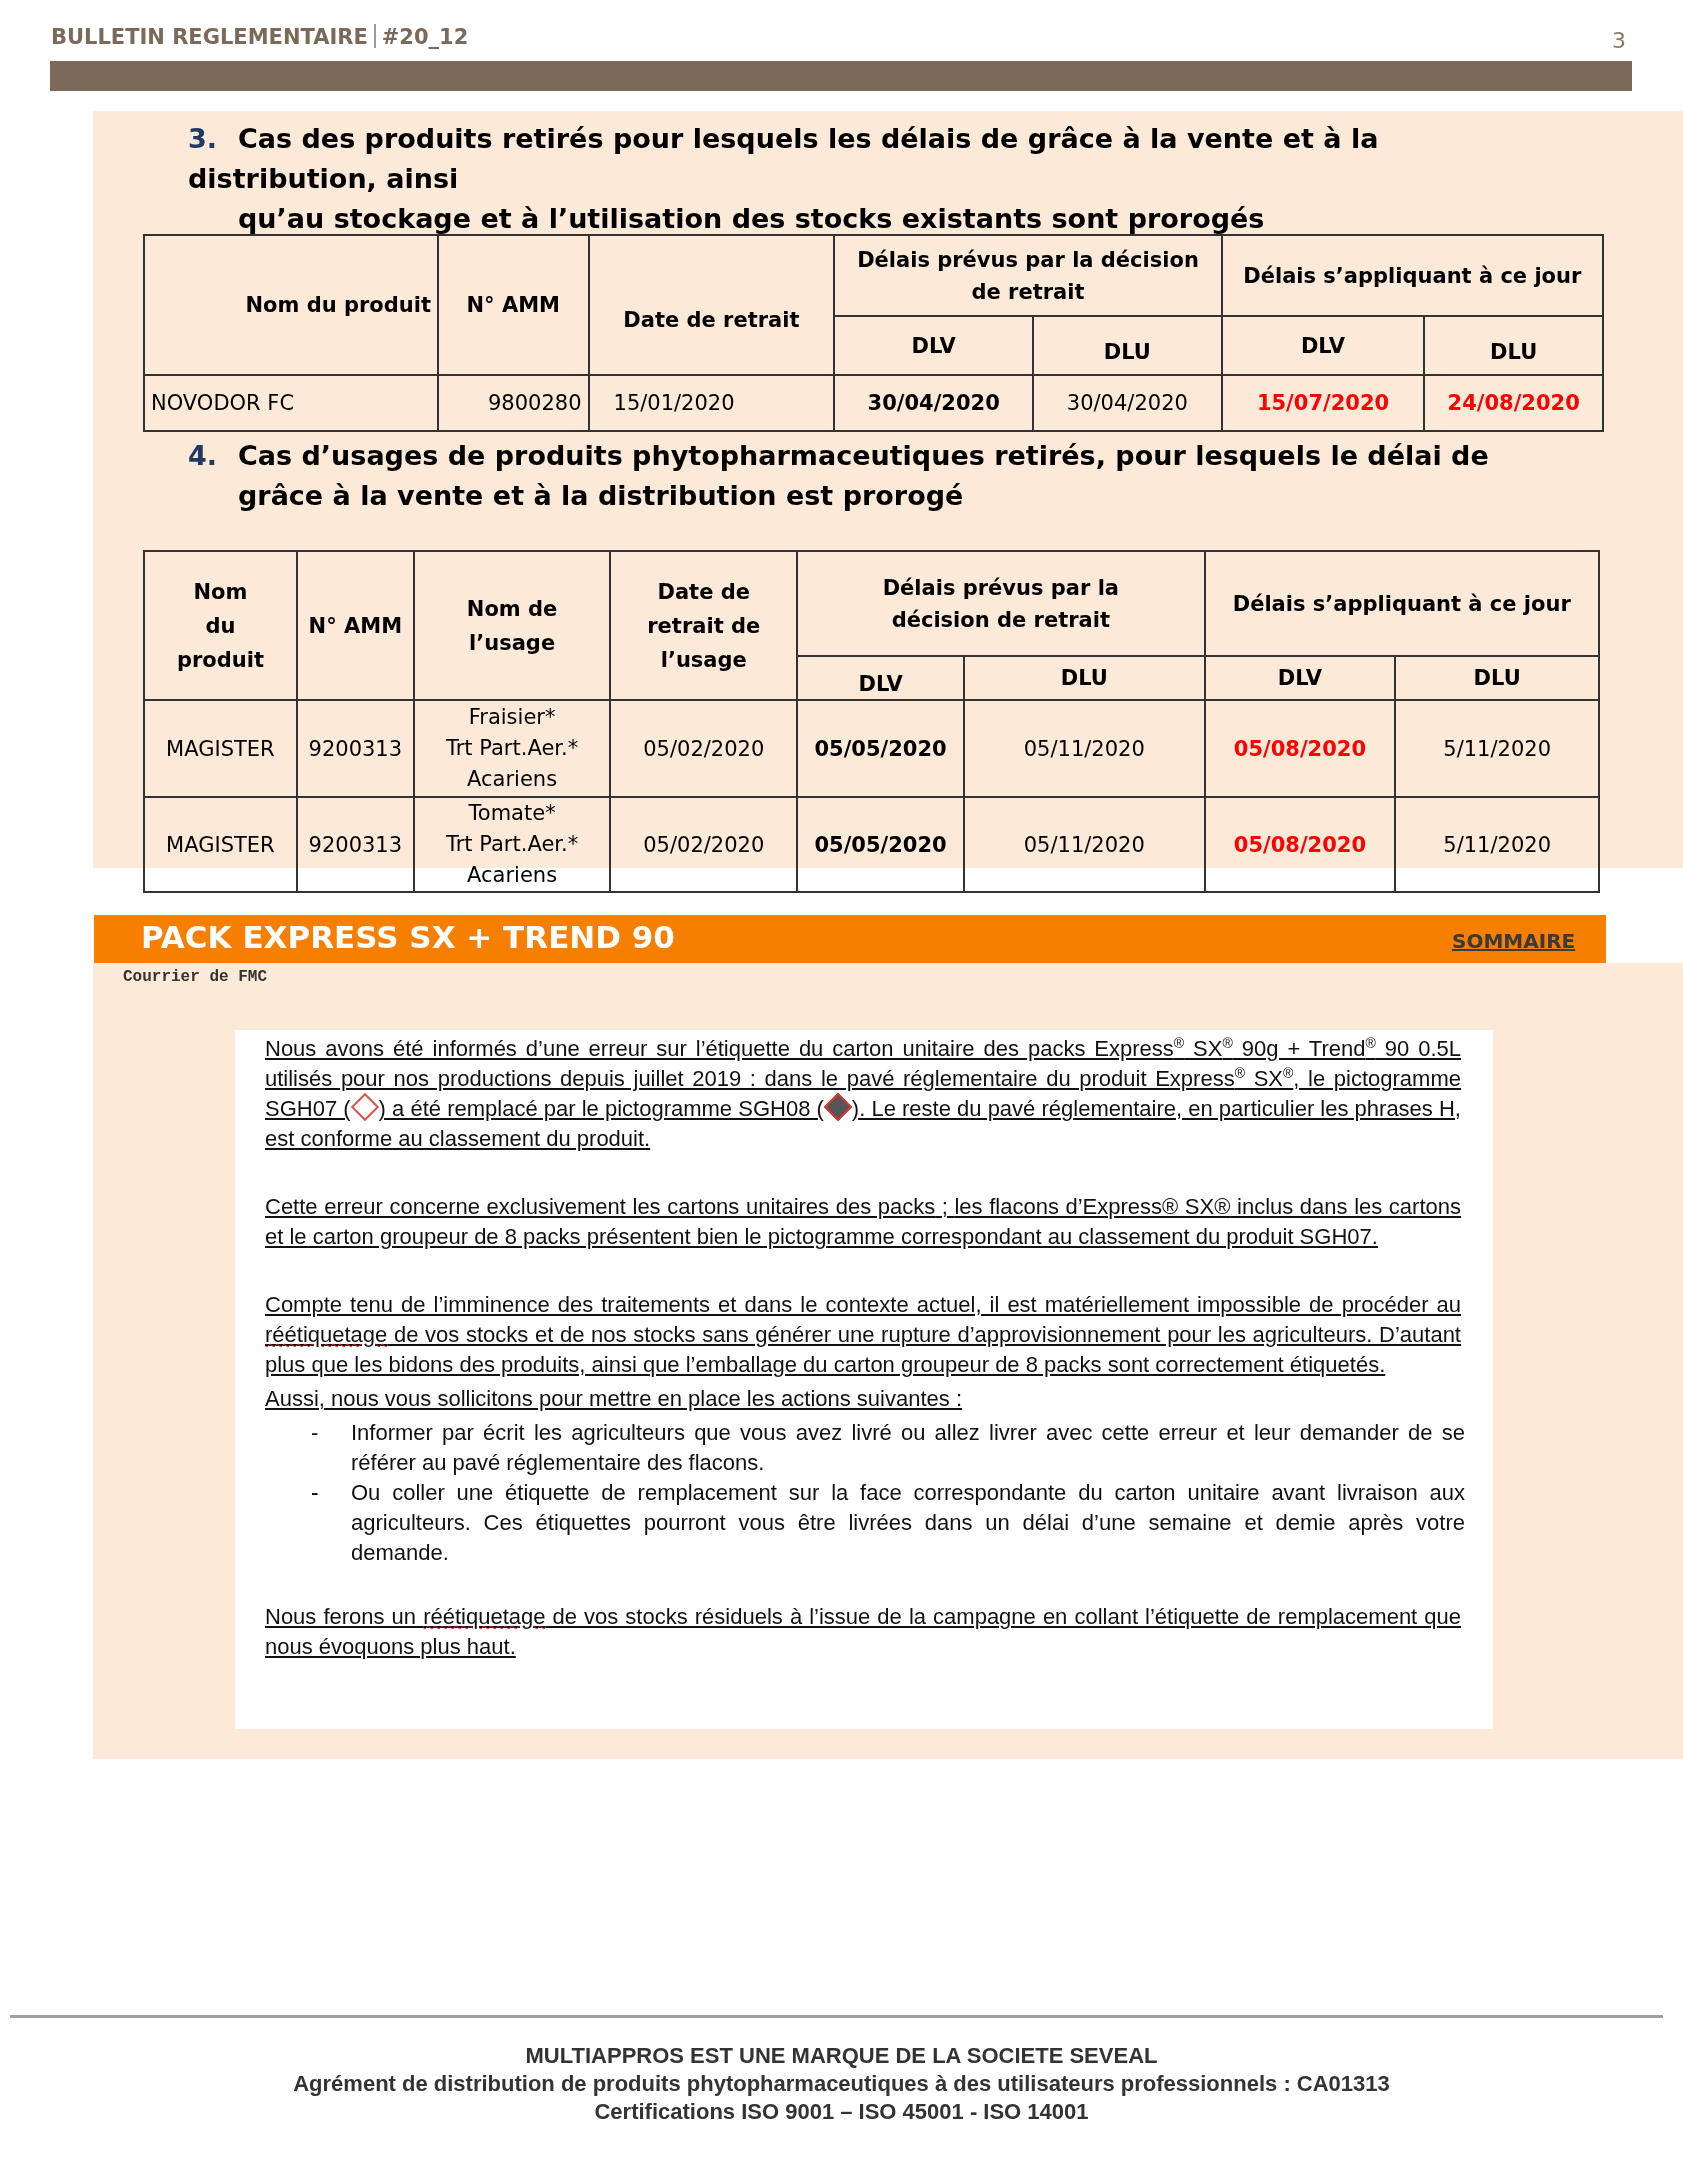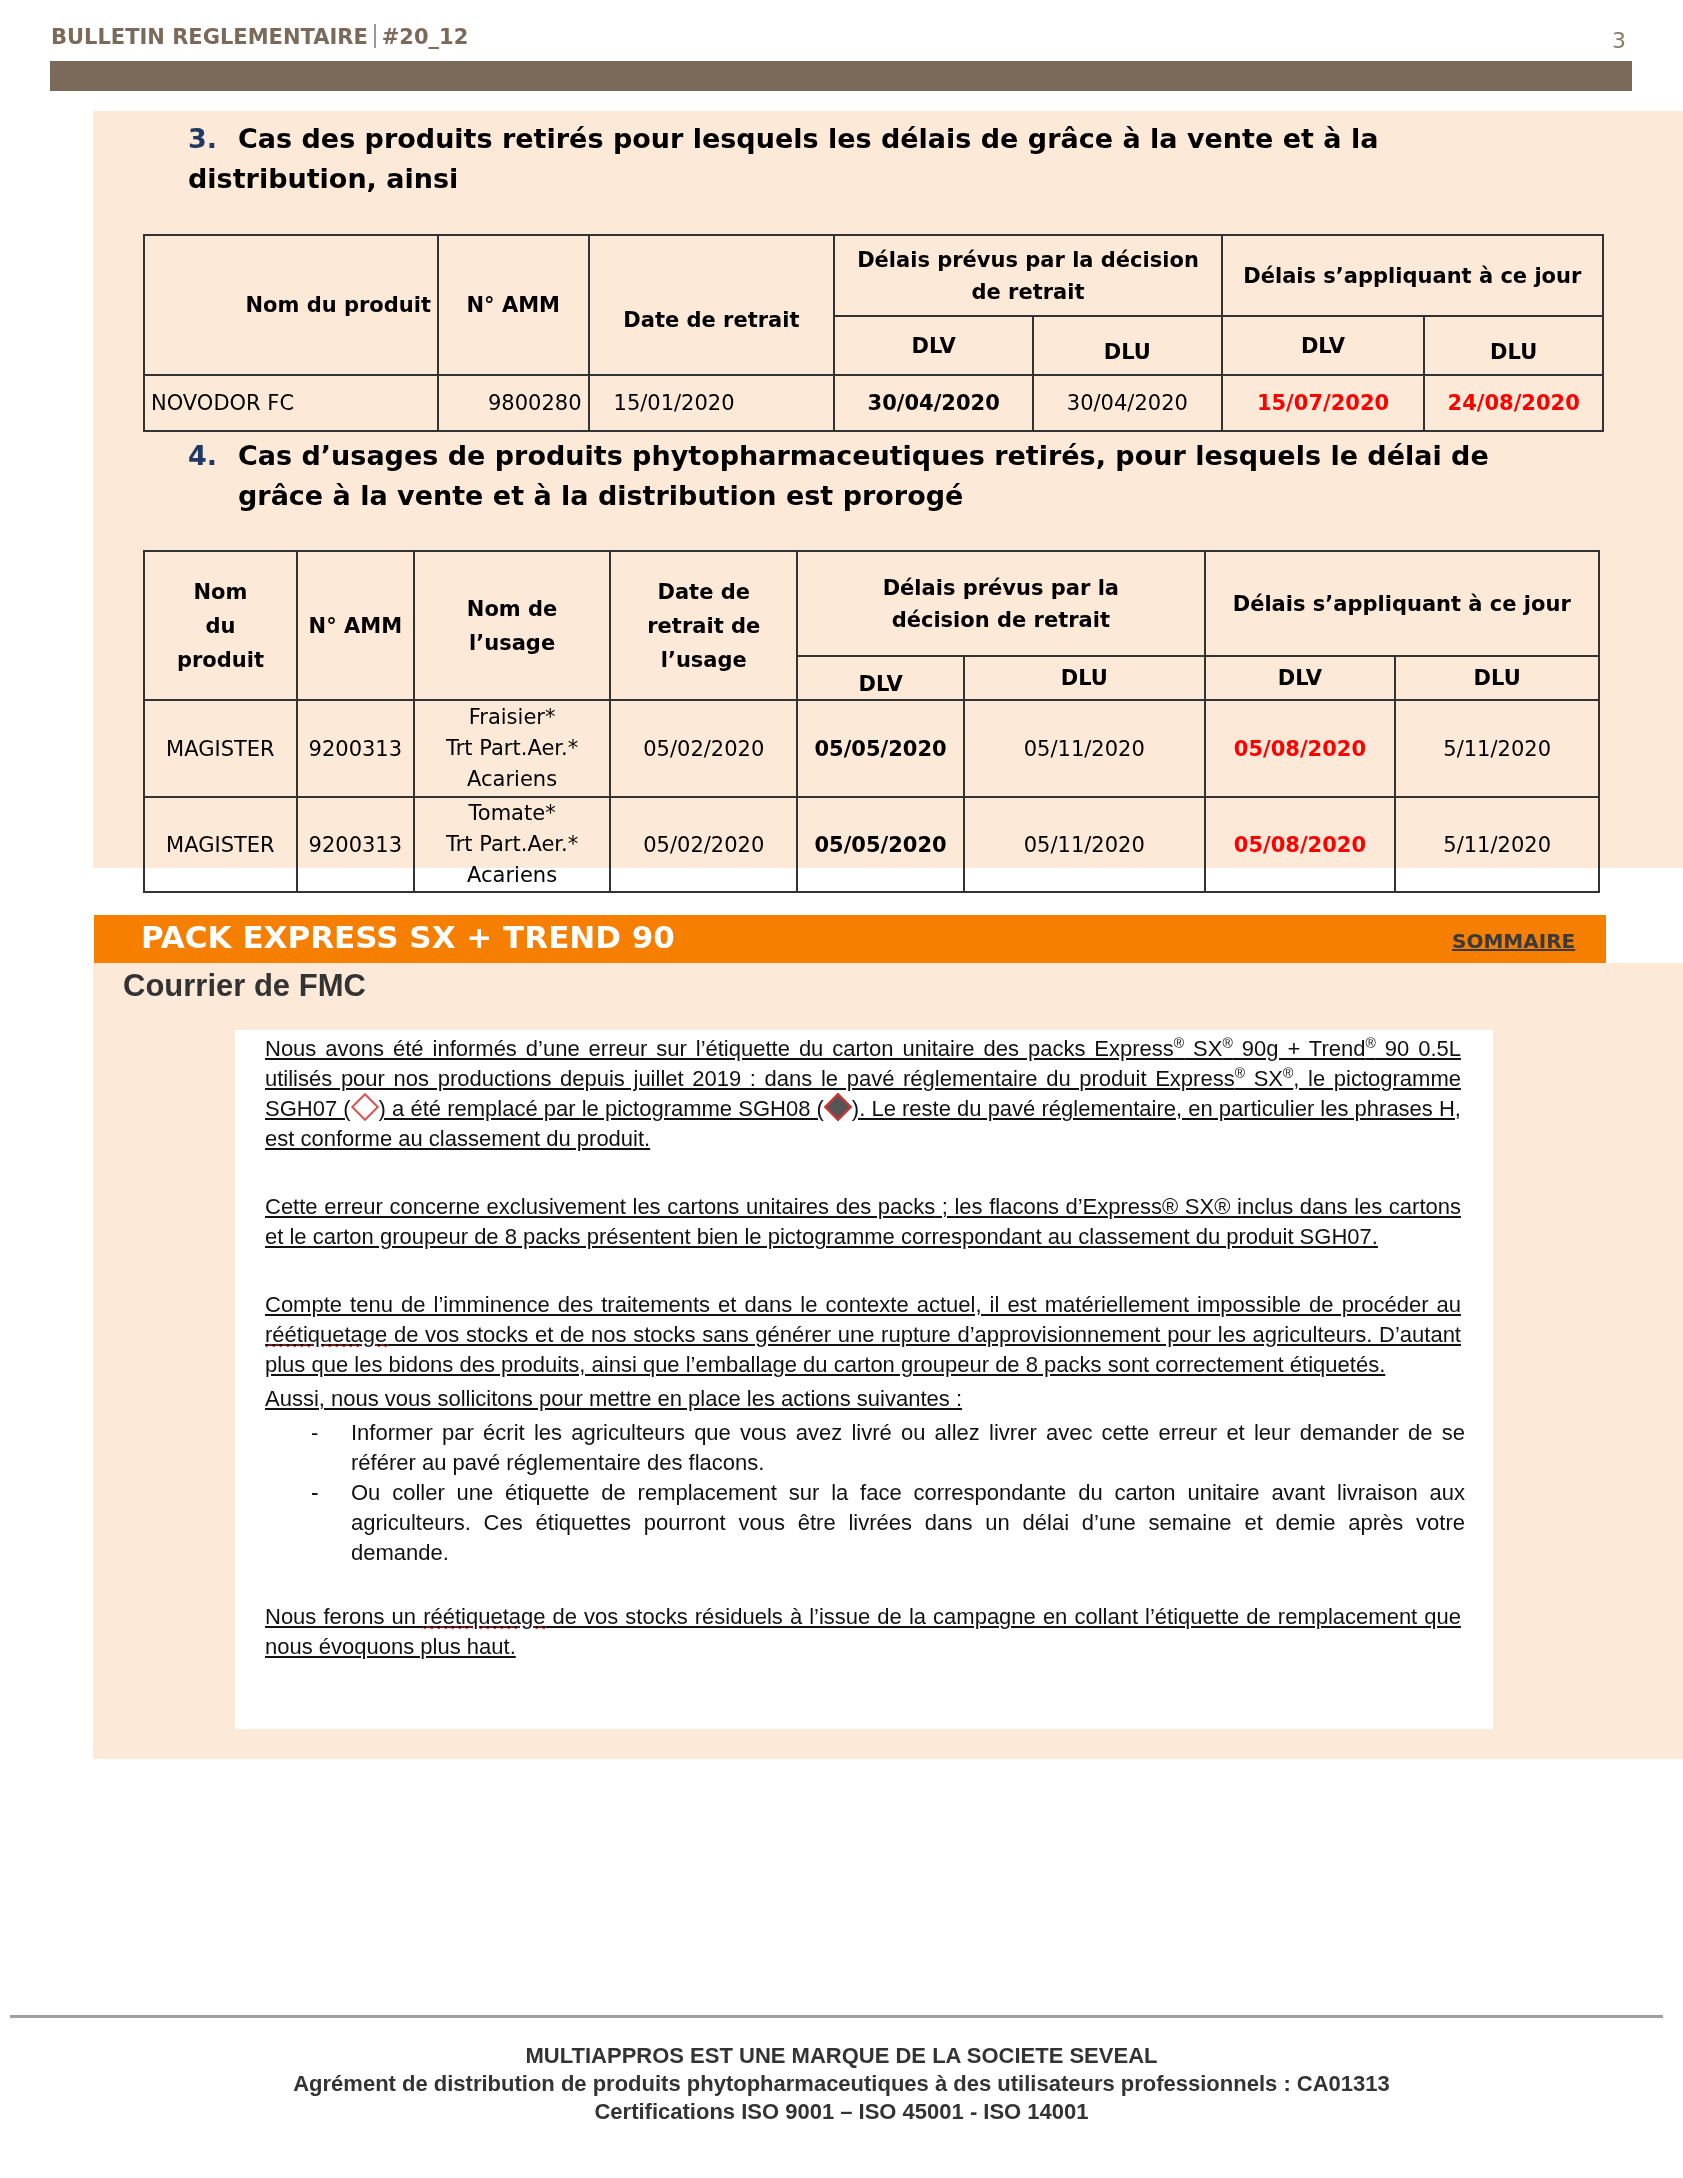--- a/index.html
+++ b/index.html
@@ -21,21 +21,21 @@
   table.t td { border:2px solid #333; padding:0 6px; font-size:21px; }
   .t1 { left:143px; top:234px; width:1461px; }
   .t2 { left:143px; top:550px; width:1457px; }
   .b { font-weight:bold; }
   .red { color:#ff0000; font-weight:bold; }
   .c { text-align:center; }
   .r { text-align:right; }
   .orange-bar { left:94px; top:915px; width:1512px; height:49px; background:#f77f00; }
   .orange-title { left:141px; top:919px; font-family:"DejaVu Sans", sans-serif; font-size:31px; font-weight:bold; color:#ffffff; white-space:nowrap; }
   .sommaire { left:1452px; top:929px; font-family:"DejaVu Sans", sans-serif; font-size:20px; font-weight:bold; color:#3a3a3a; text-decoration:underline; cursor:pointer; }
-  .courrier { left:123px; top:968px; font-family:Liberation Sans, sans-serif; font-size:31px; font-weight:bold; color:#333; }
+  .courrier { left:123px; top:968px; font-family:Liberation Mono, monospace; font-size:16px; font-weight:bold; color:#333; }
   .letter { left:235px; top:1030px; width:1258px; height:699px; background:#ffffff; }
   .letter-text { position:absolute; left:26px; top:0px; width:1204px; font-family:"Liberation Sans", sans-serif; font-size:22px; line-height:30px; color:#111; text-align:justify; }
   .letter-text p { margin:4px;text-decoration:underline; }
   .letter-text .gap { height:30px; }
   .letter-text ul { list-style:none; margin:0; padding:0; }
   .letter-text li { position:relative; padding-left:90px; }
   .letter-text li .dash { position:absolute; left:50px; top:0; }
   .u { text-decoration:underline; }
   .squig { text-decoration:underline wavy #e02020; text-decoration-thickness:1px; }
   sup { font-size:14px; line-height:0; }
@@ -52,20 +52,21 @@
 <div class="abs hdr-title">
   <span>BULLETIN REGLEMENTAIRE</span><span class="sep"></span><span>#20_12</span>
 </div>
 <div class="abs page-num">3</div>
 <div class="abs hdr-bar"></div>
 
 <div class="abs pink box1"></div>
 
 <div class="abs heading h3">
   <span class="num">3.</span><span>Cas des produits retirés pour lesquels les délais de grâce à la vente et à la distribution, ainsi</span>
+  <span class="l2">qu’au stockage et à l’utilisation des stocks existants sont prorogés</span>
 </div>
 
 <table class="t t1">
   <colgroup>
     <col style="width:293px">
       <col style="width:150px">
       <col style="width:245px">
       <col style="width:198px">
       <col style="width:188px">
       <col style="width:202px">

